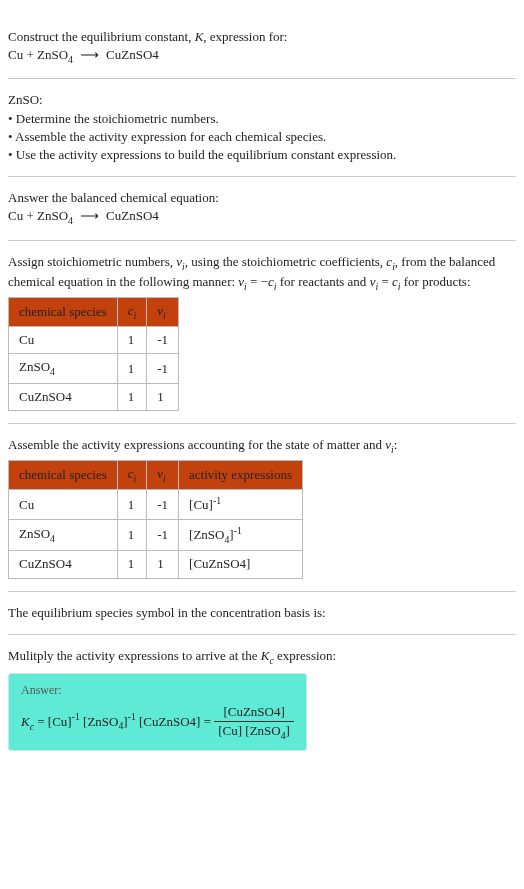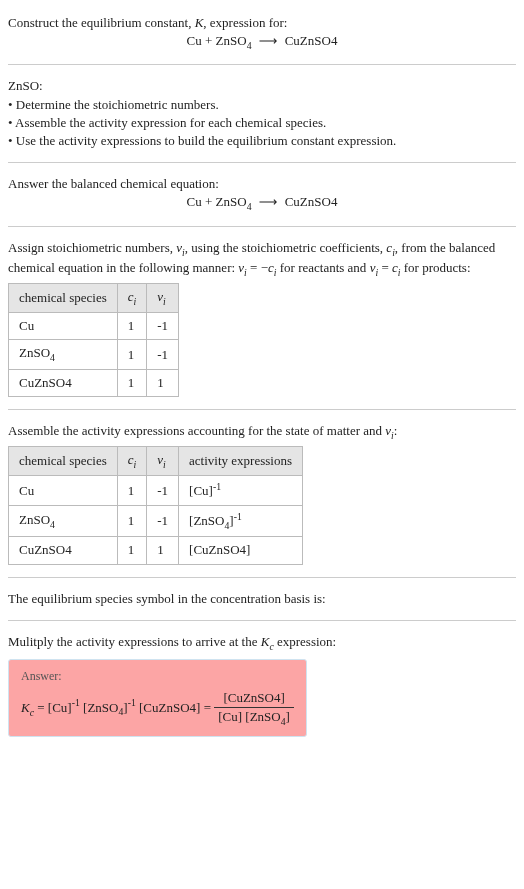--- a/index.html
+++ b/index.html
@@ -6,52 +6,51 @@
     margin: 0;
     padding: 0;
     font-family: Georgia, 'Times New Roman', serif;
     font-size: 13px;
     color: #222;
     background: #fff;
     width: 524px;
     line-height: 1.4;
   }
   .page {
-    padding: 8px 8px;
+    padding: 22px 8px;
   }
   .section {
     padding: 6px 0;
   }
   hr.sep {
     border: none;
     border-top: 1px solid #ccc;
     margin: 6px 0;
   }
   .eq {
     font-family: Georgia, serif;
-    text-align: center;
   }
   sub { font-size: 0.75em; vertical-align: sub; }
   sup { font-size: 0.75em; vertical-align: super; }
   table.tbl {
     border-collapse: collapse;
     margin-top: 4px;
   }
   table.tbl th, table.tbl td {
     border: 1px solid #bbb;
     padding: 4px 10px;
     text-align: left;
     font-weight: normal;
   }
   table.tbl th {
-    background: #e5e5e5;
+    background: #c2410c;
   }
   .num { text-align: right; }
   .answer-box {
-    background: #fca5a5;
+    background: #5eead4;
     border: 1px solid #cfe3f0;
     border-radius: 3px;
     padding: 8px 12px;
     margin-top: 6px;
     display: inline-block;
   }
   .answer-label {
     font-size: 12px;
     color: #555;
     margin-bottom: 4px;

